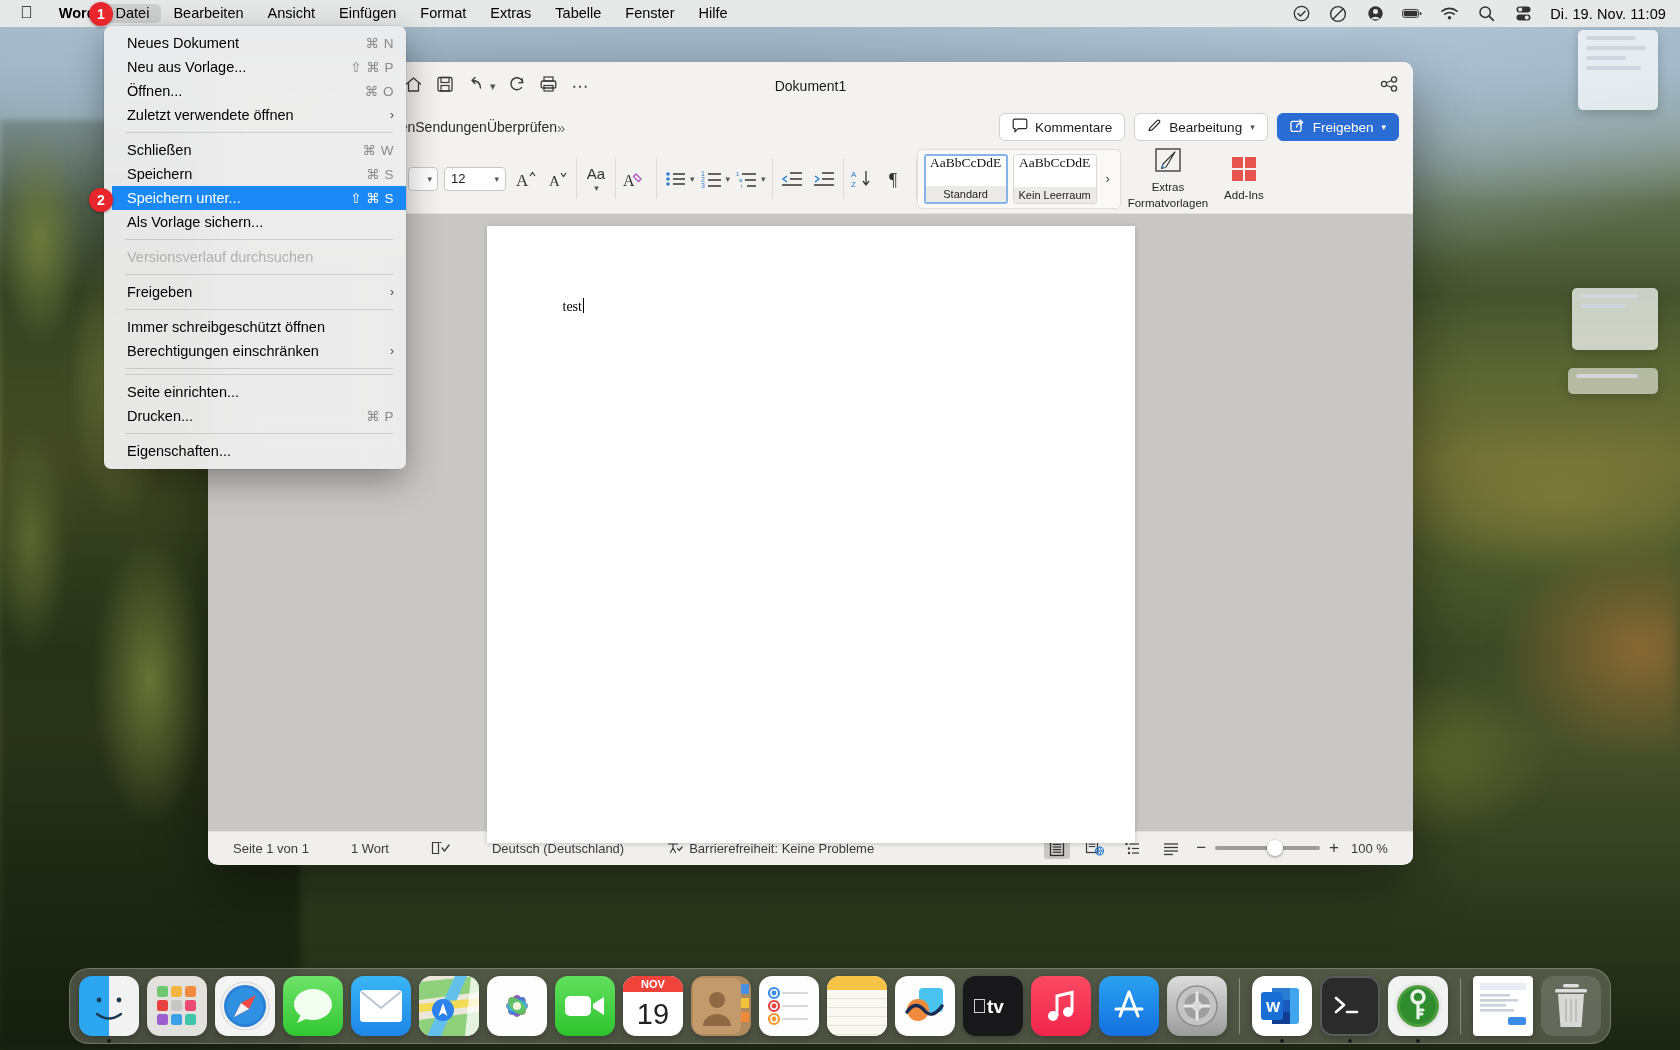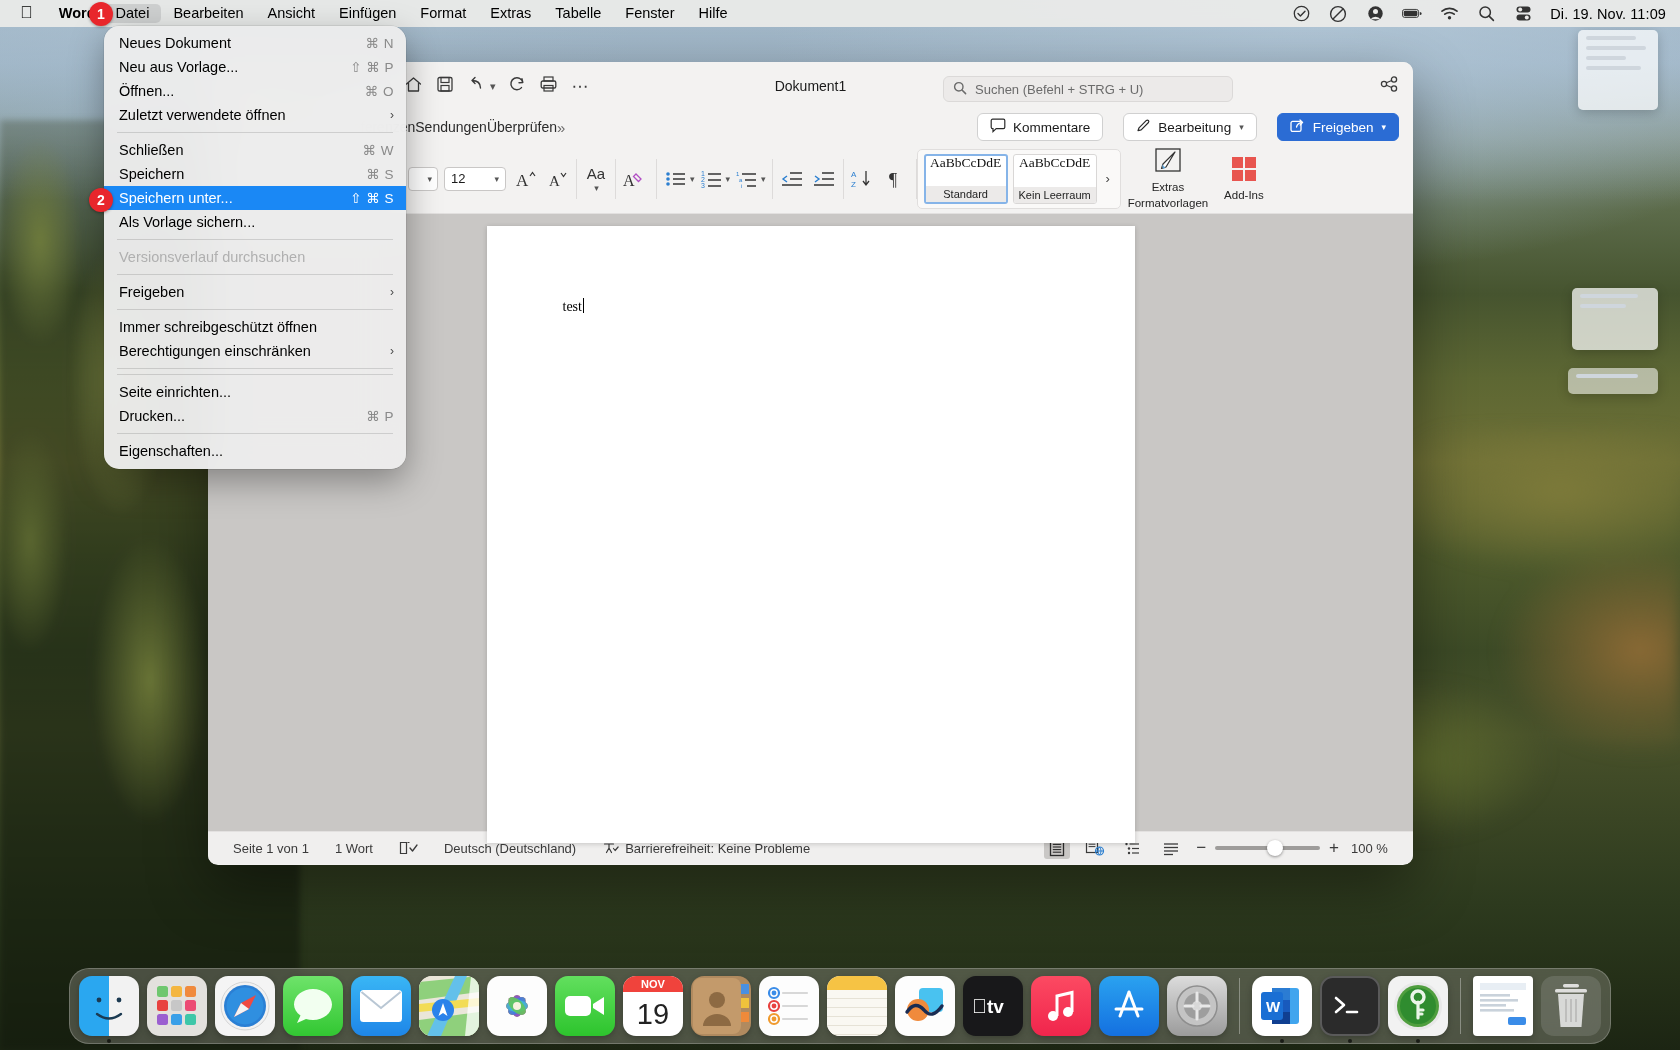--- a/index.html
+++ b/index.html
@@ -60,23 +60,23 @@
   .mb-apple { padding: 0 14px 0 8px; font-size:17px; line-height:1; position:relative; top:-1px; }
   .mb-right { margin-left:auto; display:flex; align-items:center; gap:17px; padding-right:14px; }
   .mb-ic { width:20px; height:18px; display:flex; align-items:center; justify-content:center; }
   .mb-clock { font-size:14.5px; white-space:nowrap; letter-spacing:.1px; }
 
   
   .dropdown {
     position:absolute; left:104px; top:26px; width:302px;
     background: rgba(236,236,236,.97);
     backdrop-filter: blur(22px);
-    border-radius: 15px;
+    border-radius: 7px;
     box-shadow: 0 12px 34px rgba(0,0,0,.34), 0 0 0 .5px rgba(0,0,0,.14);
-    padding: 5px 0 6px 0;
+    padding: 5px 0 6px 8px;
     z-index: 70;
     font-size: 14.5px; color:#000;
   }
   .mi {
     position:relative; display:flex; align-items:center;
     height: 24px; padding: 0 12px 0 15px; white-space:nowrap;
   }
   .mi .lbl { flex: 0 0 auto; }
   .mi .key { margin-left:auto; color:#8a8a8a; font-size:13.5px; letter-spacing:.5px; padding-left:18px; }
   .mi.hl { background:#1a88f5; color:#fff; }
@@ -118,21 +118,21 @@
   .doc-title {
     position:absolute; left:0; right:0; text-align:center;
     font-size:14px; color:#1a1a1a; pointer-events:none;
   }
   .title-right { margin-left:auto; display:flex; align-items:center; gap:10px; padding-right:14px; }
 
   .w-ribbonbar { display:flex; align-items:center; padding:0 14px 0 0; height:34px; position:relative; }
   .tabs { display:flex; align-items:center; padding-left:22px; font-size:14px; color:#2b2b2b; }
   .tab { white-space:nowrap; }
   .tab.chev { color:#6a6a6a; font-size:15px; }
-  .rb-right { margin-left:auto; display:flex; align-items:center; gap:20px;border-radius:11px; }
+  .rb-right { margin-left:auto; display:flex; align-items:center; gap:9px;border-radius:11px; }
   .btn-pill {
     display:flex; align-items:center; gap:7px; height:28px; padding:0 12px;
     border:1px solid #d0d0d0; border-radius:6px; background:#fff;
     font-size:13.5px; color:#1a1a1a; white-space:nowrap;
   }
   .btn-blue { background:#2b6cd4; border-color:#2b6cd4; color:#fff; }
   .searchbox {
     position:absolute; right:180px; top:-34px;
     display:flex; align-items:center; gap:8px;
     width:290px; height:26px; border-radius:6px;
@@ -186,21 +186,21 @@
     width:648px; height:100%; background:#fff; box-shadow:0 1px 5px rgba(0,0,0,.18);
   }
   .page-text { position:absolute; left:76px; top:72px; font-size:14px;
     color:#000; font-family:"Liberation Serif", serif; }
   .caret { display:inline-block; width:1px; height:15px; background:#000;
     vertical-align:-2px; margin-left:1px; }
 
   
   .w-status {
     height:33px; background:#f0efee; display:flex; align-items:center;
-    padding:0 12px; font-size:13px; color:#3a3a3a; gap:0px;
+    padding:0 12px; font-size:13px; color:#3a3a3a; gap:16px;
     border-top:1px solid #e3e1e0;
   }
   .st { padding:0 13px; white-space:nowrap; display:flex; align-items:center; gap:6px; }
   .st-right { margin-left:auto; display:flex; align-items:center; gap:12px; padding-right:4px; }
   .viewbtn { width:26px; height:22px; display:flex; align-items:center; justify-content:center; border-radius:3px; }
   .viewbtn.active { background:#c9c7c5; }
   .zslider { display:flex; align-items:center; gap:9px; }
   .ztrack { width:105px; height:4px; background:#9e9c9a; border-radius:2px; position:relative; }
   .zknob { position:absolute; left:52px; top:-6px; width:16px; height:16px; border-radius:50%;
     background:#fff; box-shadow:0 1px 3px rgba(0,0,0,.4); }
@@ -380,29 +380,20 @@
     <div class="w-ribbonbar">
       <div class="tabs">
         <div class="tab">nen</div>
         <div class="tab">Entwurf</div>
         <div class="tab">Layout</div>
         <div class="tab">Referenzen</div>
         <div class="tab">Sendungen</div>
         <div class="tab">Überprüfen</div>
         <div class="tab chev">»</div>
       </div>
-      <div class="searchbox">
-        <span>
-          <svg width="14" height="14" viewBox="0 0 14 14">
-              <circle cx="5.8" cy="5.8" r="4.2" fill="none" stroke="#6b6b6b" stroke-width="1.4"></circle>
-              <line x1="9" y1="9" x2="12.6" y2="12.6" stroke="#6b6b6b" stroke-width="1.5" stroke-linecap="round"></line>
-            </svg>
-        </span>
-        <span>Suchen (Befehl + STRG + U)</span>
-      </div>
       <div class="rb-right">
         <div class="btn-pill">
           <span>
             <svg width="16" height="15" viewBox="0 0 16 15">
                 <path d="M1.2 2.6 a1.4 1.4 0 0 1 1.4-1.4 h10.8 a1.4 1.4 0 0 1 1.4 1.4 v6.6 a1.4 1.4 0 0 1-1.4 1.4 H6.2 L3 13.6 V10.6 H2.6 a1.4 1.4 0 0 1-1.4-1.4z" fill="none" stroke="#2a2a2a" stroke-width="1.2"></path>
               </svg>
           </span>
           <span>Kommentare</span>
         </div>
         <div class="btn-pill">

